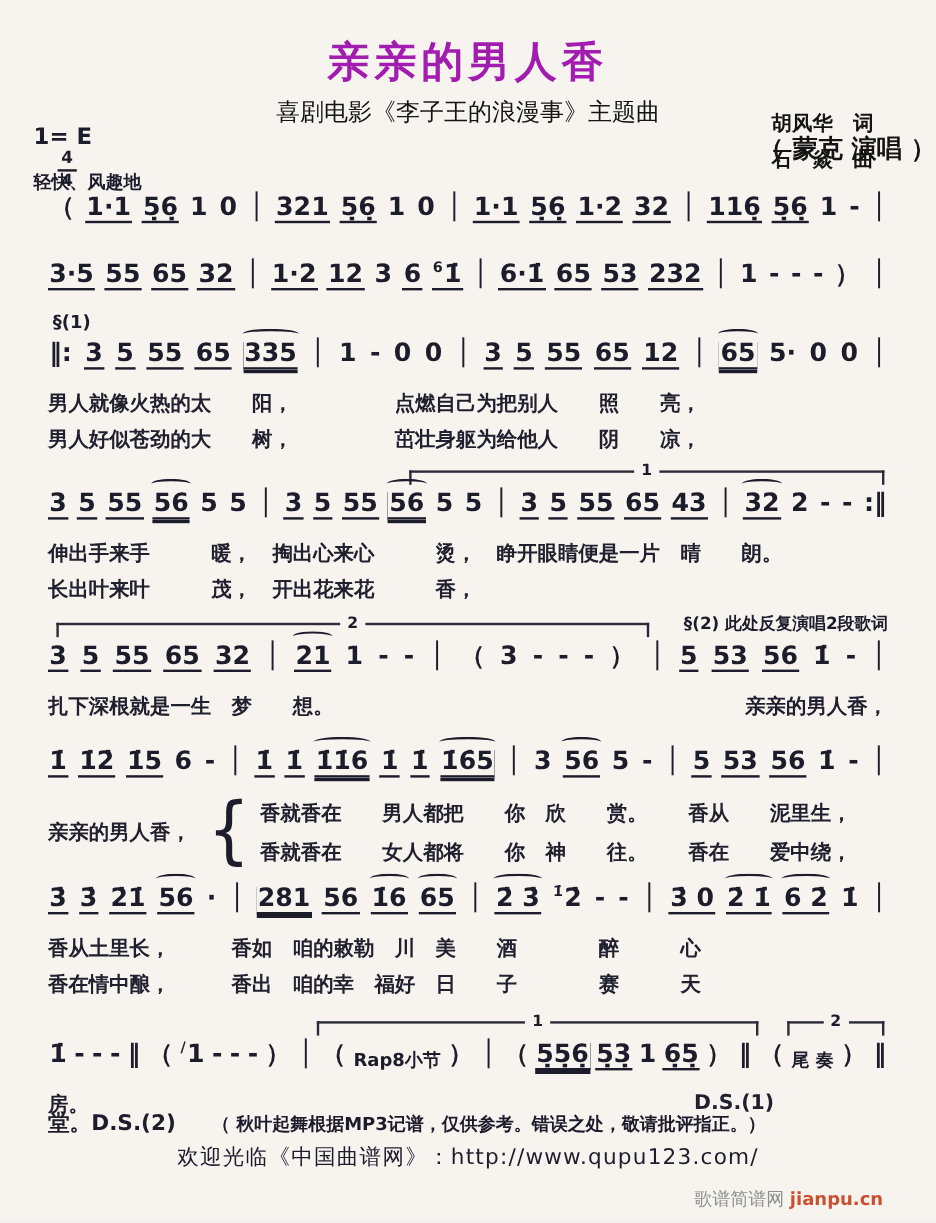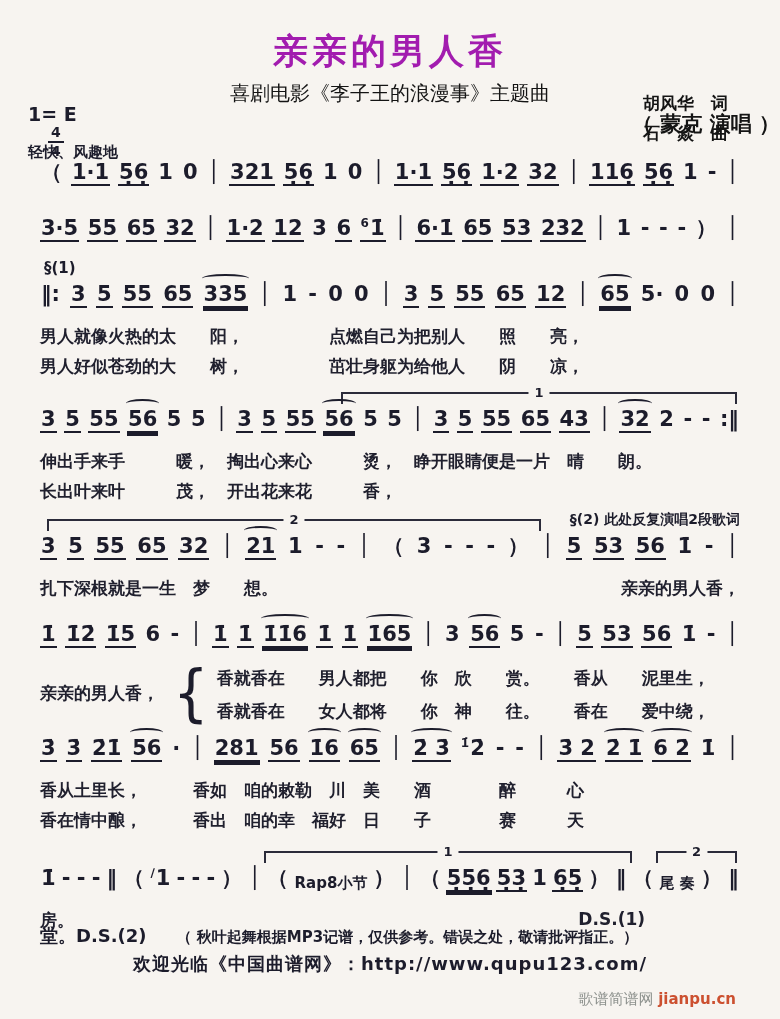--- a/index.html
+++ b/index.html
@@ -45,21 +45,21 @@
   .split{display:flex;justify-content:space-between;}
   .braceRow{display:flex;align-items:center;margin-top:2px;}
   .brace{font-size:56px;font-weight:normal;line-height:0.9;margin:0 8px 0 14px;
          transform:scaleY(1.1);}
   .bcol .lyric{margin-top:4px;line-height:29px;}
   
   .ds2{position:absolute;top:924px;left:40px;font-weight:bold;white-space:pre;}
   .ds2 .big{font-size:18px;}
   .ds2 .note{font-size:15px;}
   .sitefooter{position:absolute;top:952px;left:0;width:100%;text-align:center;
-              font-size:18px;font-weight:bold;letter-spacing:1px;}
+              font-size:18px;font-weight:normal;letter-spacing:1px;}
   .watermark{position:absolute;top:990px;right:44px;font-size:15px;}
   .wm-site{color:#8d918d;}
   .wm-domain{color:#cc5030;font-weight:bold;}
 </style>
 </head>
 <body>
 
 <div class="page">
   <div class="title">亲亲的男人香</div>
   <div class="subtitle">喜剧电影《李子王的浪漫事》主题曲</div>
@@ -277,21 +277,21 @@
           <span class="tok u2">281</span>
           <span class="tok u1">56</span>
           <span class="tok u1 arc">1̇6</span>
           <span class="tok u1 arc">65</span>
           <span class="tok bar">│</span>
           <span class="tok u1 arc">2̇ 3̇</span>
           <span class="tok"><span class="sup">1̇</span>2̇</span>
           <span class="tok">-</span>
           <span class="tok">-</span>
           <span class="tok bar">│</span>
-          <span class="tok u1">3̇ 2</span>
+          <span class="tok u1">3̇ 0</span>
           <span class="tok u1 arc">2̇ 1̇</span>
           <span class="tok u1 arc">6 2̇</span>
           <span class="tok">1̇</span>
           <span class="tok bar">│</span>
         </div>
         <div class="lyric">香从土里长，　　　香如　咱的敕勒　川　美　　酒　　　　醉　　　心</div>
         <div class="lyric">香在情中酿，　　　香出　咱的幸　福好　日　　子　　　　赛　　　天</div>
       </div>
       <div class="system" style="top: 842px;">
         <div class="pre">

